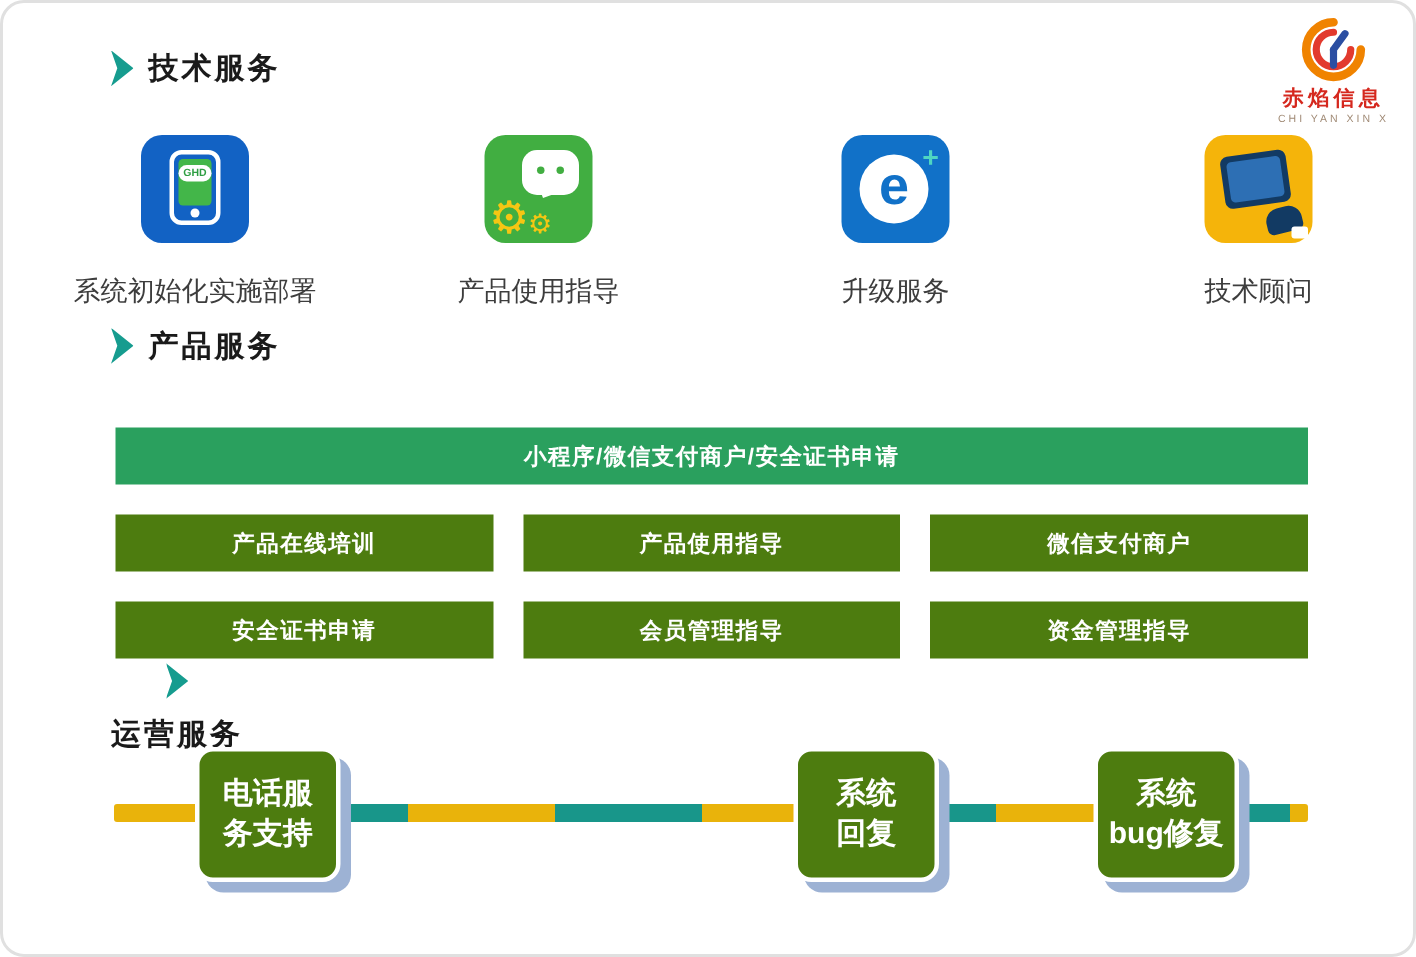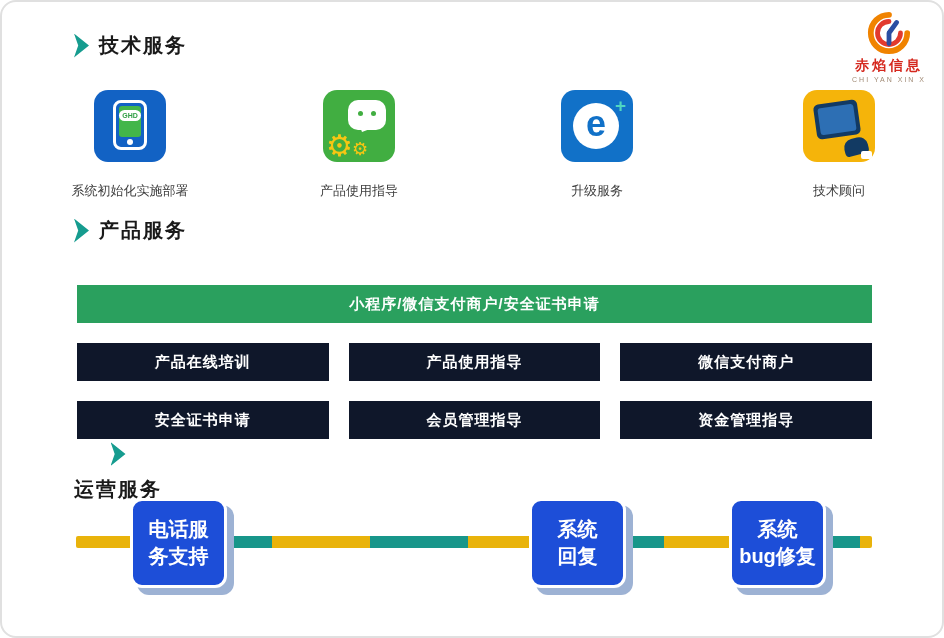--- a/index.html
+++ b/index.html
@@ -15,21 +15,21 @@
     clip-path: polygon(0 0, 100% 50%, 0 100%, 28% 50%); }
   .section-title { font-size: 20px; font-weight: bold; color: #1a1a1a; letter-spacing: 2px; }
   #tech-header { top: 30px; font-family: Liberation Serif, serif; }
   #product-header { top: 215px; }
   #operation-header { top: 440px; flex-direction: column; }
 
   
   .tech-item { position: absolute; top: 88px; width: 220px; transform: translateX(-50%);
     display: flex; flex-direction: column; align-items: center; }
   .tech-icon { width: 72px; height: 72px; border-radius: 14px; position: relative; flex: 0 0 auto; }
-  .tech-label { margin-top: 20px; font-size: 13px; color: #3d3d3d; white-space: nowrap; }
+  .tech-label { margin-top: 20px; font-size: 18px; color: #3d3d3d; white-space: nowrap; }
 
   .icon-pos { background: #1262c4; }
   .pos-device { position: absolute; left: 19px; top: 10px; width: 34px; height: 50px;
     border: 3px solid #fff; border-radius: 8px; background: #1262c4; }
   .pos-screen { position: absolute; left: 3px; right: 3px; top: 3px; bottom: 10px;
     background: #43b649; border-radius: 3px; display: flex; justify-content: center; }
   .pos-badge { margin-top: 4px; background: #fff; color: #2f9e43; font-size: 7px;
     font-weight: bold; padding: 1px 3px; border-radius: 6px; height: 11px; line-height: 9px; }
   .pos-button { position: absolute; left: 50%; bottom: 2px; width: 6px; height: 6px;
     margin-left: -3px; background: #fff; border-radius: 50%; }
@@ -61,29 +61,29 @@
   .cuff { position: absolute; right: 3px; bottom: 3px; width: 11px; height: 8px;
     background: #fff; border-radius: 2px; }
 
   
   .service-table { position: absolute; left: 75px; top: 283px; width: 795px;
     display: grid; grid-template-columns: 1fr 1fr 1fr; gap: 20px; }
   .table-header { grid-column: 1 / -1; background: #2aa05e; }
   .table-header, .table-cell {
     color: #fff; font-weight: bold; font-size: 15px; height: 38px; letter-spacing: 1px;
     display: flex; align-items: center; justify-content: center; }
-  .table-cell { background: #0f172a; }
+  .table-cell { background: #4d7c0f; }
 
   
   .timeline { position: absolute; left: 74px; top: 494px; width: 796px; height: 100px; }
   .timeline-line { position: absolute; left: 0; right: 0; top: 40px; height: 12px;
     background: repeating-linear-gradient(to right, #e9b30b 0 98px, #18968a 98px 196px);
     border-radius: 2px; }
   .step-box { position: absolute; top: 2px; width: 97px; height: 90px;
-    background: #1d4ed8; border: 3px solid #fff; border-radius: 12px;
+    background: #4d7c0f; border: 3px solid #fff; border-radius: 12px;
     box-shadow: 7px 7px 0 0 #9db2d4;
     display: flex; align-items: center; justify-content: center; }
   .step-box.s0 { left: 54px; } .step-box.s1 { left: 253px; }
   .step-box.s2 { left: 453px; } .step-box.s3 { left: 653px; }
   .step-label { color: #fff; font-size: 20px; font-weight: bold; text-align: center;
     white-space: pre-line; line-height: 1.35; }
 
   
   .logo { position: absolute; right: 16px; top: 8px; display: flex;
     flex-direction: column; align-items: center; }

